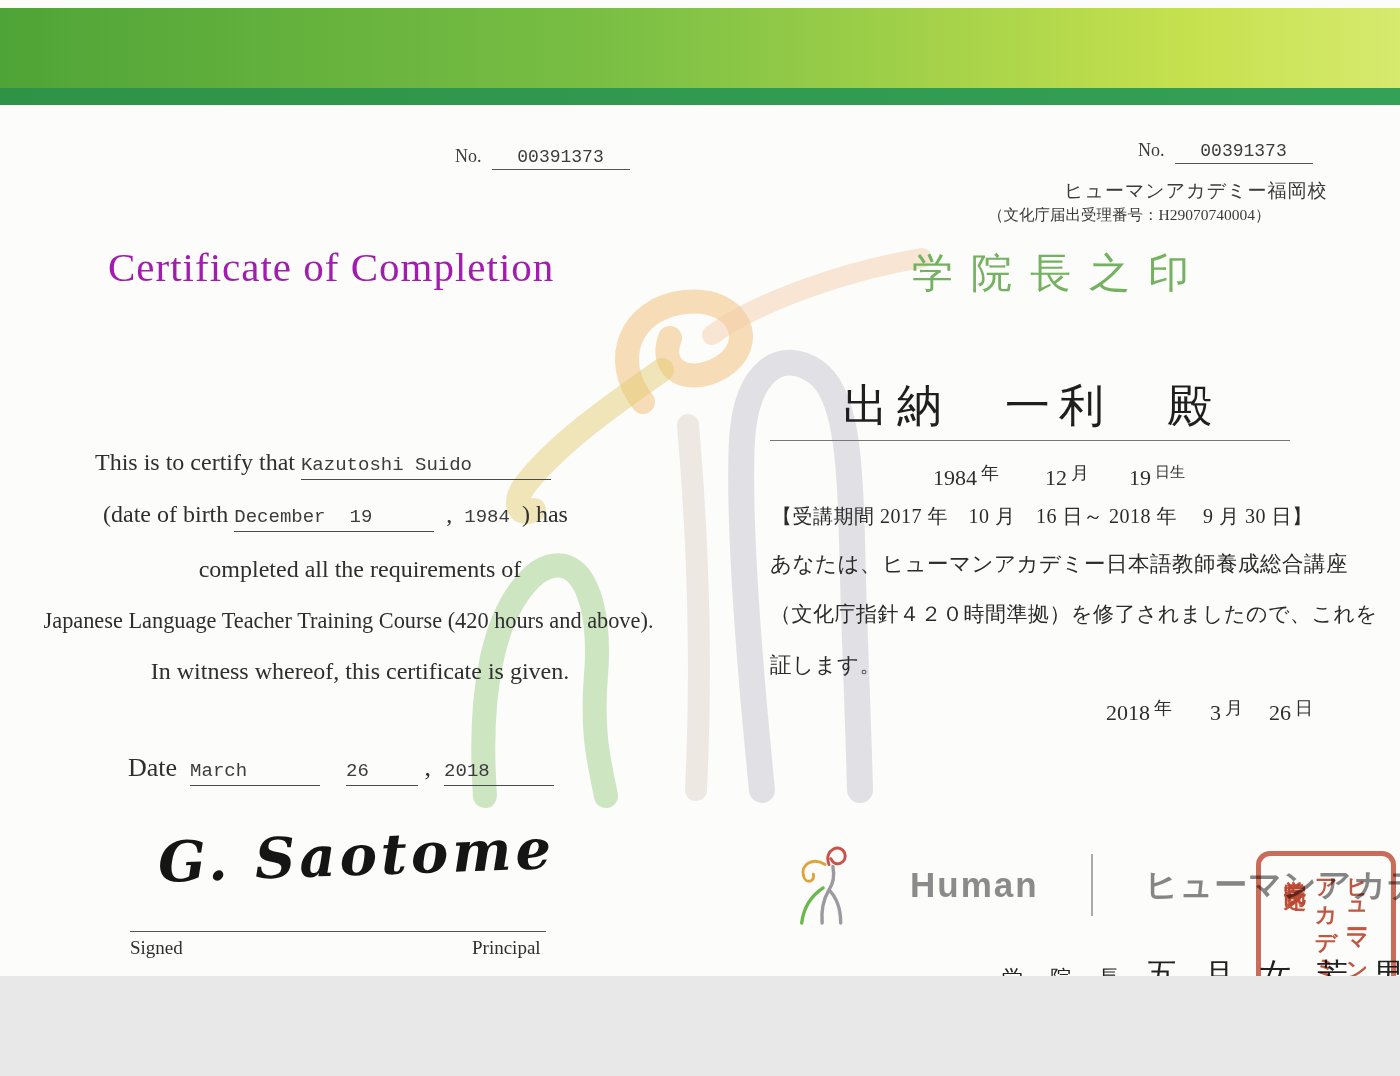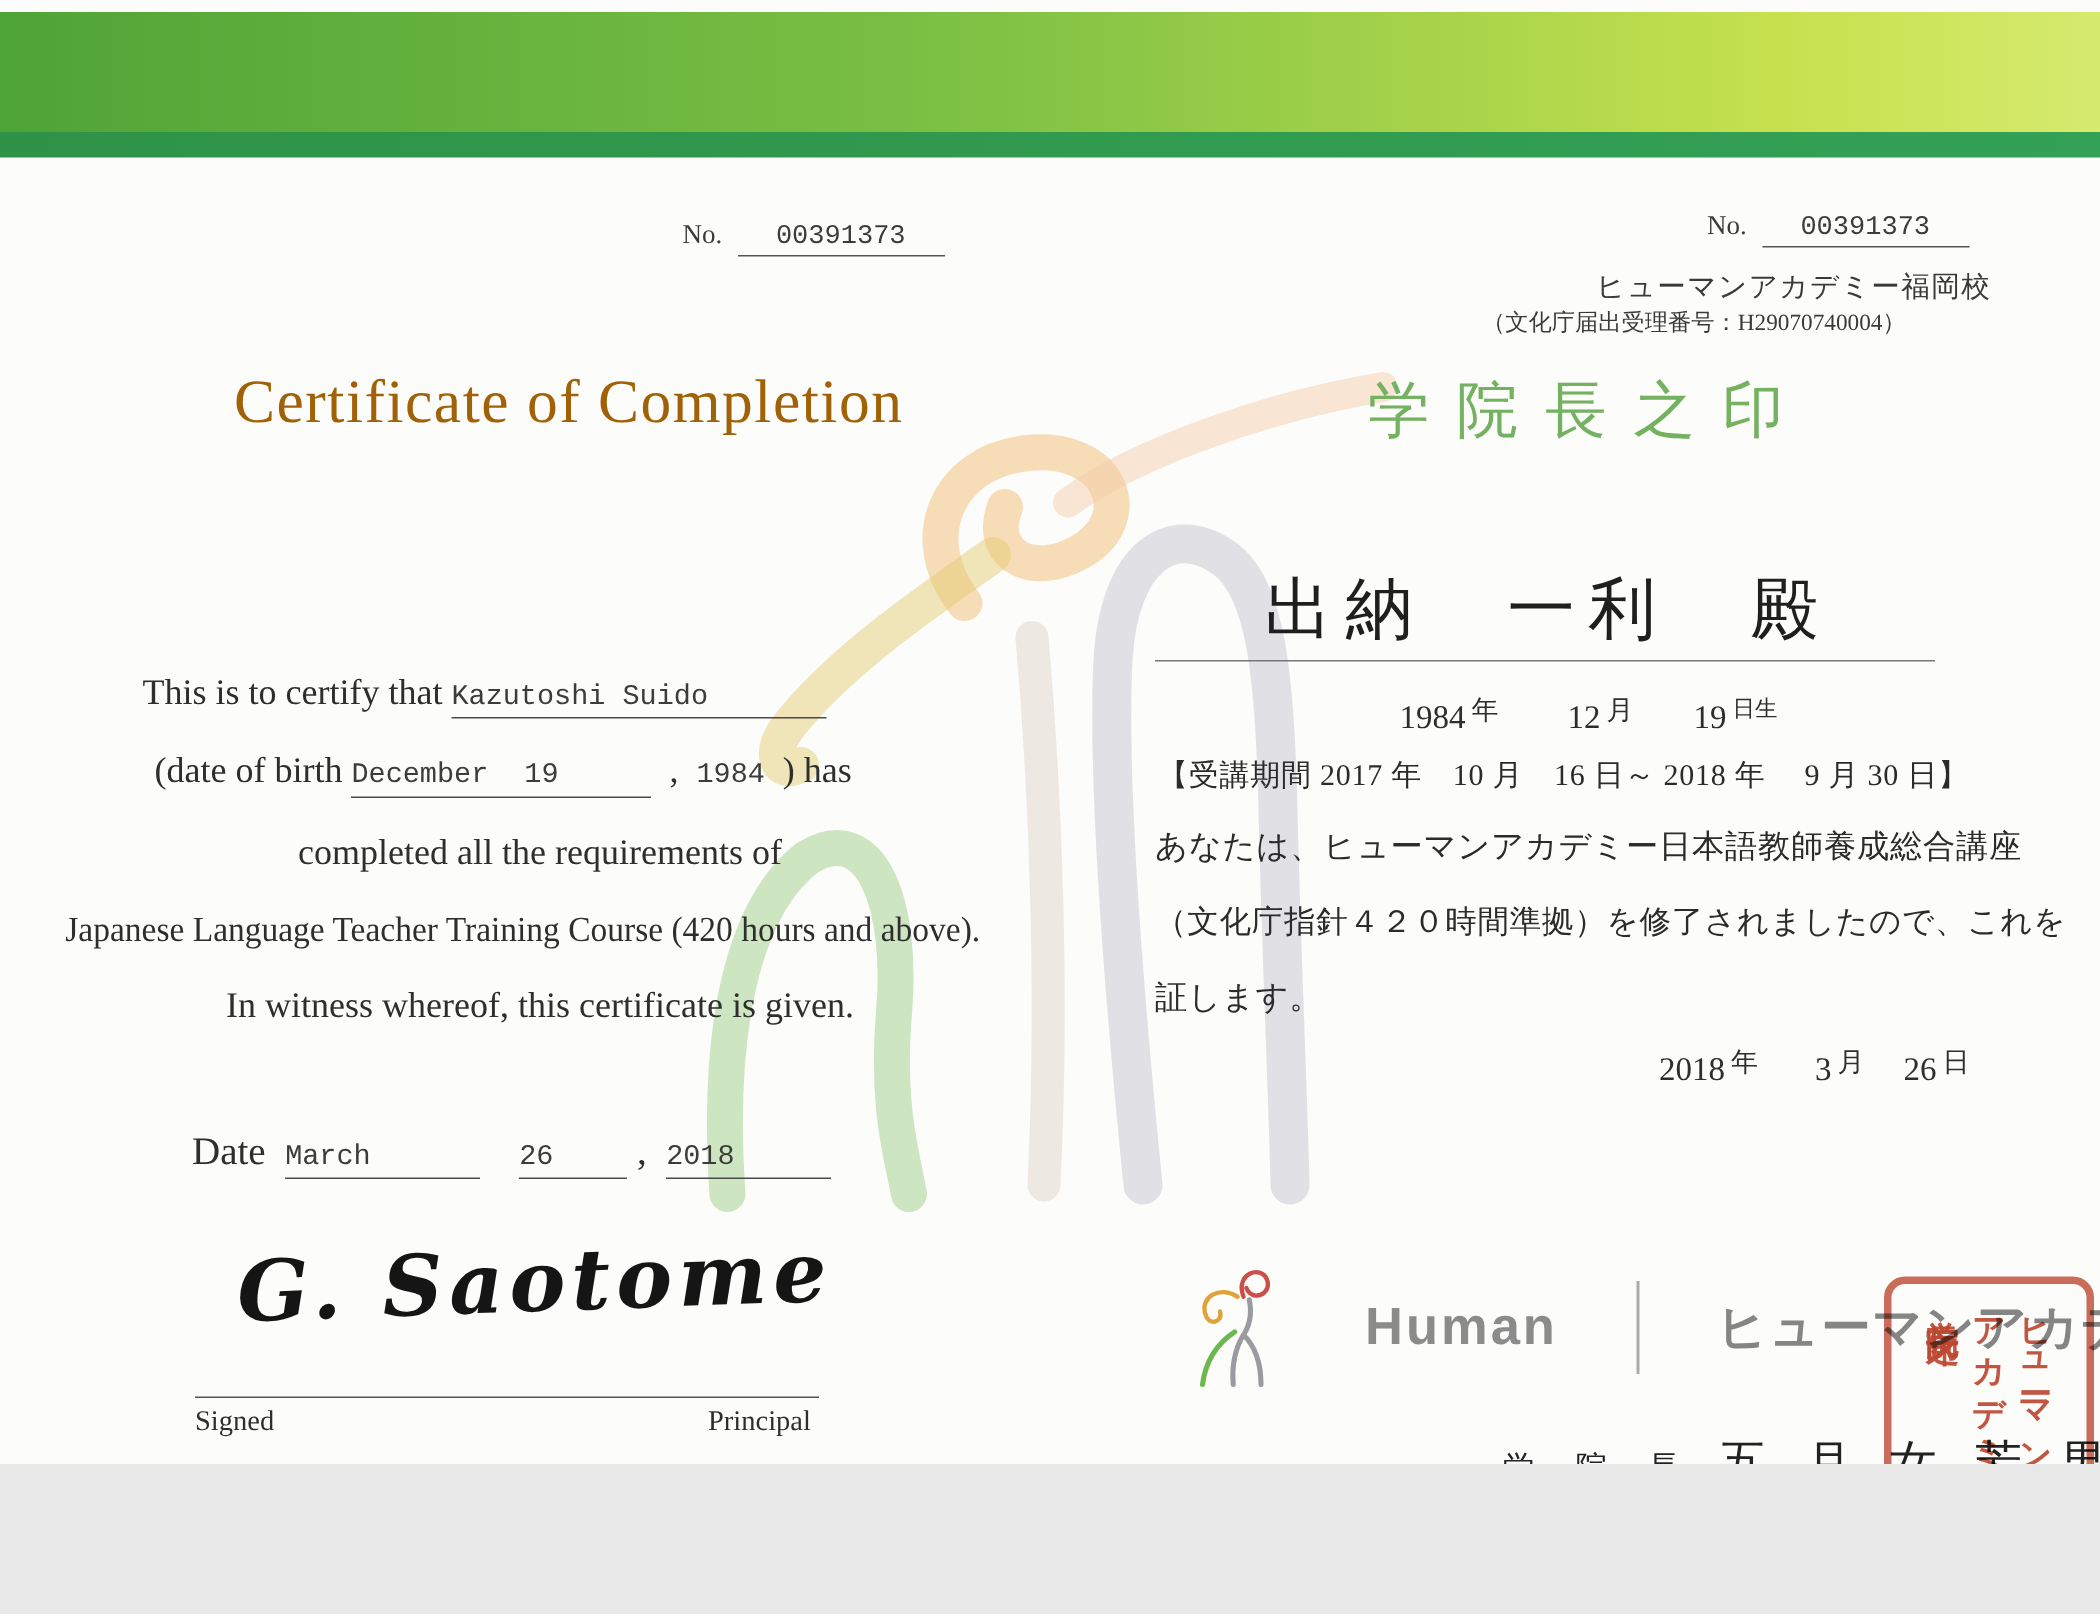--- a/index.html
+++ b/index.html
@@ -19,21 +19,21 @@
   .watermark{position:absolute;left:430px;top:240px;width:500px;height:600px;z-index:0;pointer-events:none;}
 
   .abs{position:absolute;z-index:2;}
 
   
   .no-row{font-size:18px;color:#3a3a3a;}
   .no-value{display:inline-block;width:138px;text-align:center;border-bottom:1.5px solid #555;
     font-family:"Liberation Mono",monospace;font-size:18px;margin-left:10px;padding-bottom:2px;color:#3c3c3c;}
 
   
-  .en-title{left:108px;top:243px;font-size:41px;color:#a16207;letter-spacing:1px;margin-left:48px;}
+  .en-title{left:108px;top:243px;font-size:41px;color:#a21caf;letter-spacing:1px;}
   .jp-title{left:912px;top:246px;font-size:41px;color:#74b161;letter-spacing:18px;white-space:nowrap;}
 
   .issuer-school{left:1064px;top:178px;font-size:19px;color:#3a3a3a;letter-spacing:1px;}
   .issuer-reg{left:988px;top:205px;font-size:15.5px;color:#3a3a3a;}
 
   
   .en-line{font-size:24px;white-space:nowrap;}
   .fill{font-family:"Liberation Mono",monospace;font-size:19px;color:#3c3c3c;}
   .u{display:inline-block;border-bottom:1.5px solid #4a4a4a;padding-bottom:3px;}
   .u-name{width:250px;}

